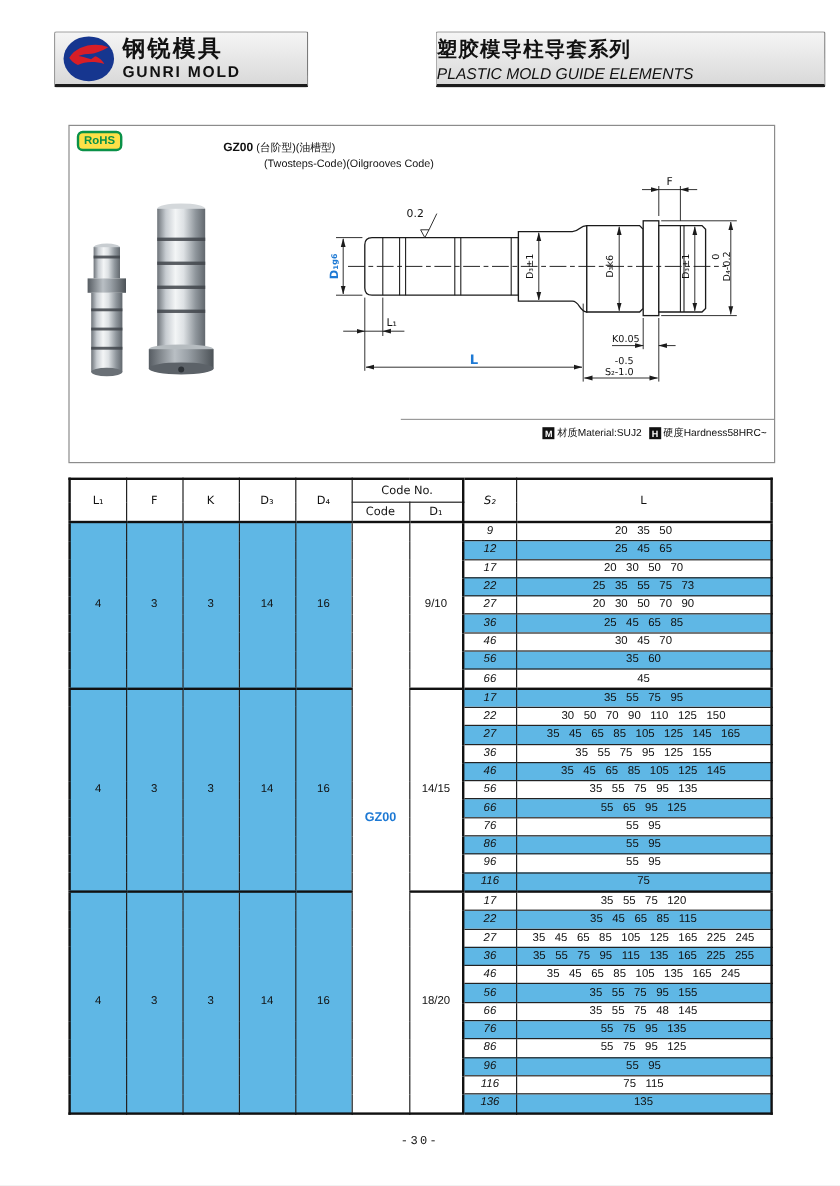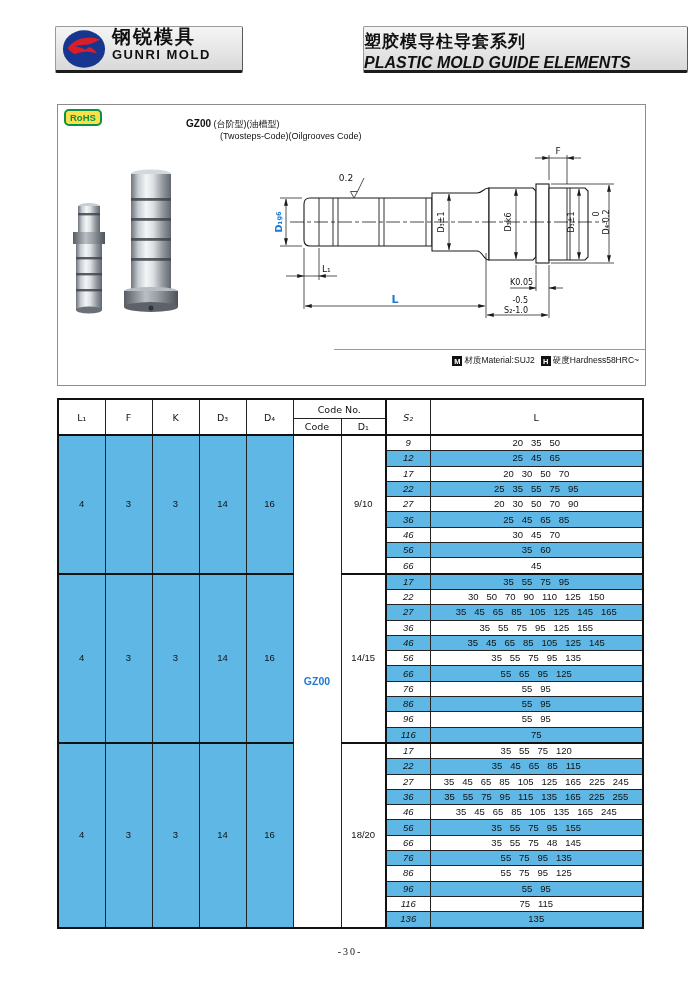--- a/index.html
+++ b/index.html
@@ -1,26 +1,26 @@
 <!DOCTYPE html>
 <html><head>
 <meta charset="utf-8">
 <style>
   html,body{margin:0;padding:0;background:#e9e9e9;}
   .page{position:relative;width:700px;height:988px;background:#fff;font-family:"Liberation Sans",sans-serif;color:#111;overflow:hidden;margin:0 auto;}
   
   .panel{position:absolute;box-sizing:border-box;background:linear-gradient(#f5f5f5,#d9d9d9);
          border:1px solid #9a9a9a;border-right-color:#5a5a5a;border-bottom:3px solid #1c1c1c;border-radius:2px;}
-  .logo-panel{left:45px;top:26px;width:188px;height:47px;display:flex;padding-left:6px;margin-left:10px;}
+  .logo-panel{left:45px;top:26px;width:212px;height:47px;display:flex;align-items:center;padding-left:6px;}
   .logo-text{margin-left:6px;line-height:1;}
   .logo-cn{font-size:19px;font-weight:bold;letter-spacing:2px;}
   .logo-en{font-size:13px;font-weight:bold;letter-spacing:1.5px;margin-top:2px;}
   .title-panel{left:363px;top:26px;width:325px;height:47px;text-align:left;padding-top:3px;}
   .title-cn{font-size:17px;font-weight:bold;letter-spacing:1px;}
-  .title-en{font-size:16px;font-weight:bold;font-style:italic;letter-spacing:0px;margin-top:1px;}
+  .title-en{font-size:13px;font-weight:normal;font-style:italic;letter-spacing:0px;margin-top:1px;}
   
   .draw-box{position:absolute;left:57px;top:104px;width:587px;height:280px;border:1px solid #8c8c8c;background:#fff;}
   .rohs{position:absolute;left:6px;top:4px;border:2px solid #0a9148;color:#0a9148;border-radius:5px;
         font-size:9.5px;font-weight:bold;padding:0px 4px;line-height:13px;background:#fde047;}
   .gz-title{position:absolute;left:128px;top:13px;font-size:9px;line-height:1.25;}
   .gz-title .model{font-weight:bold;font-size:10px;}
   .gz-title .l2{padding-left:34px;}
   .sep-line{position:absolute;left:276px;right:0px;top:244px;height:1px;background:#9a9a9a;}
   .material-note{position:absolute;right:6px;top:250px;font-size:8.5px;display:flex;align-items:center;white-space:nowrap;}
   .mh-badge{display:inline-flex;align-items:center;justify-content:center;width:10px;height:10px;background:#111;color:#fff;
@@ -36,21 +36,21 @@
   .size-table thead tr:last-child th,.size-table thead tr:first-child th.rs{border-bottom:2px solid #111;}
   .size-table td{border:1px solid #222;height:14.3px;line-height:14px;padding:0;text-align:center;
                  font-family:"Liberation Sans",sans-serif;}
   .blue-cell{background:#5fb7e5;}
   .white-cell{background:#fff;}
   .l-cell{text-align:left;padding-left:10px;white-space:pre;}
   .code-cell{color:#1d79d4;font-weight:bold;font-size:10.5px;background:#fff;}
   .s2-bl{border-left:2px solid #111 !important;font-style:italic;}
   tr.section-start td{border-top:2px solid #111;}
   
-  .footer{position:absolute;left:0;right:0;top:946px;text-align:center;font-size:10px;letter-spacing:2px;font-family:Liberation Serif, serif;}
+  .footer{position:absolute;left:0;right:0;top:946px;text-align:center;font-size:10px;letter-spacing:2px;font-family:Liberation Mono, monospace;}
 </style>
 </head>
 <body>
 
 <div class="page">
 
   <div class="panel logo-panel">
     <svg width="44" height="44" viewBox="0 0 46 46">
       <ellipse cx="23" cy="23" rx="22" ry="19.5" fill="#16368f"></ellipse>
       <path d="M6,22 C12,12 28,8 40,13 C34,16.5 28,18.5 23.5,19.3 C30,20.5 34.5,23.5 36.5,27.5 C28,25 19.5,25.3 13.5,28.5 C10,26.5 7.2,24.5 6,22 Z" fill="#d81e27"></path>
@@ -248,21 +248,21 @@
         <tr>
           <td class="blue-cell s2-bl">12</td>
           <td class="blue-cell l-cell">25   45   65</td>
         </tr>
         <tr>
           <td class="white-cell s2-bl">17</td>
           <td class="white-cell l-cell">20   30   50   70</td>
         </tr>
         <tr>
           <td class="blue-cell s2-bl">22</td>
-          <td class="blue-cell l-cell">25   35   55   75   95</td>
+          <td class="blue-cell l-cell">25   35   55   75   73</td>
         </tr>
         <tr>
           <td class="white-cell s2-bl">27</td>
           <td class="white-cell l-cell">20   30   50   70   90</td>
         </tr>
         <tr>
           <td class="blue-cell s2-bl">36</td>
           <td class="blue-cell l-cell">25   45   65   85</td>
         </tr>
         <tr>

